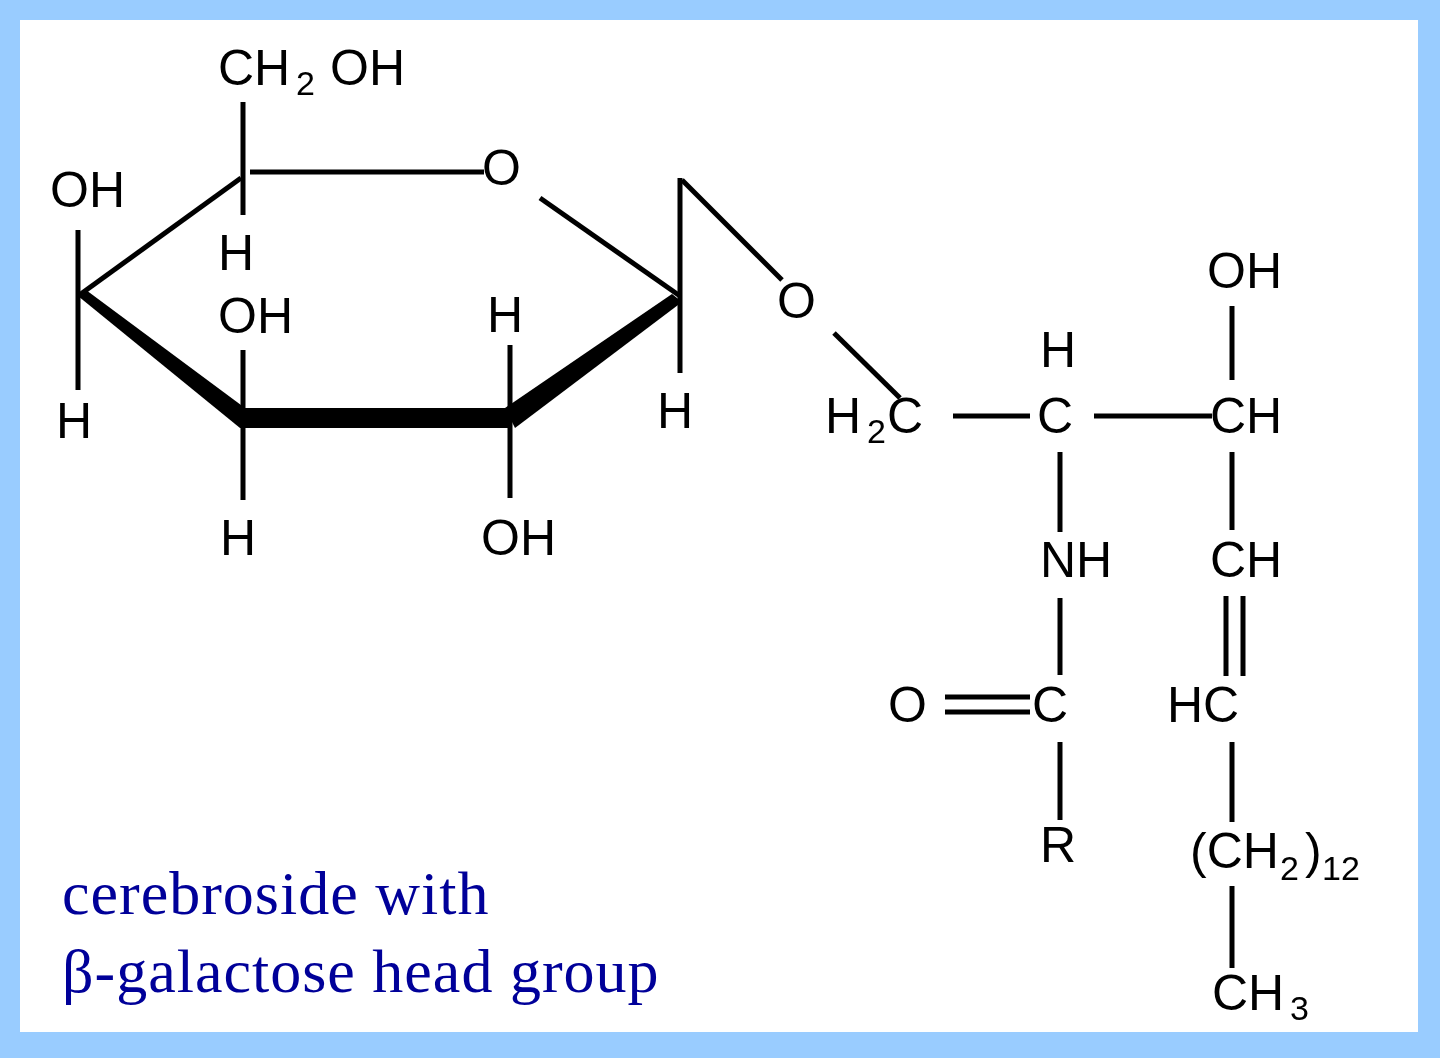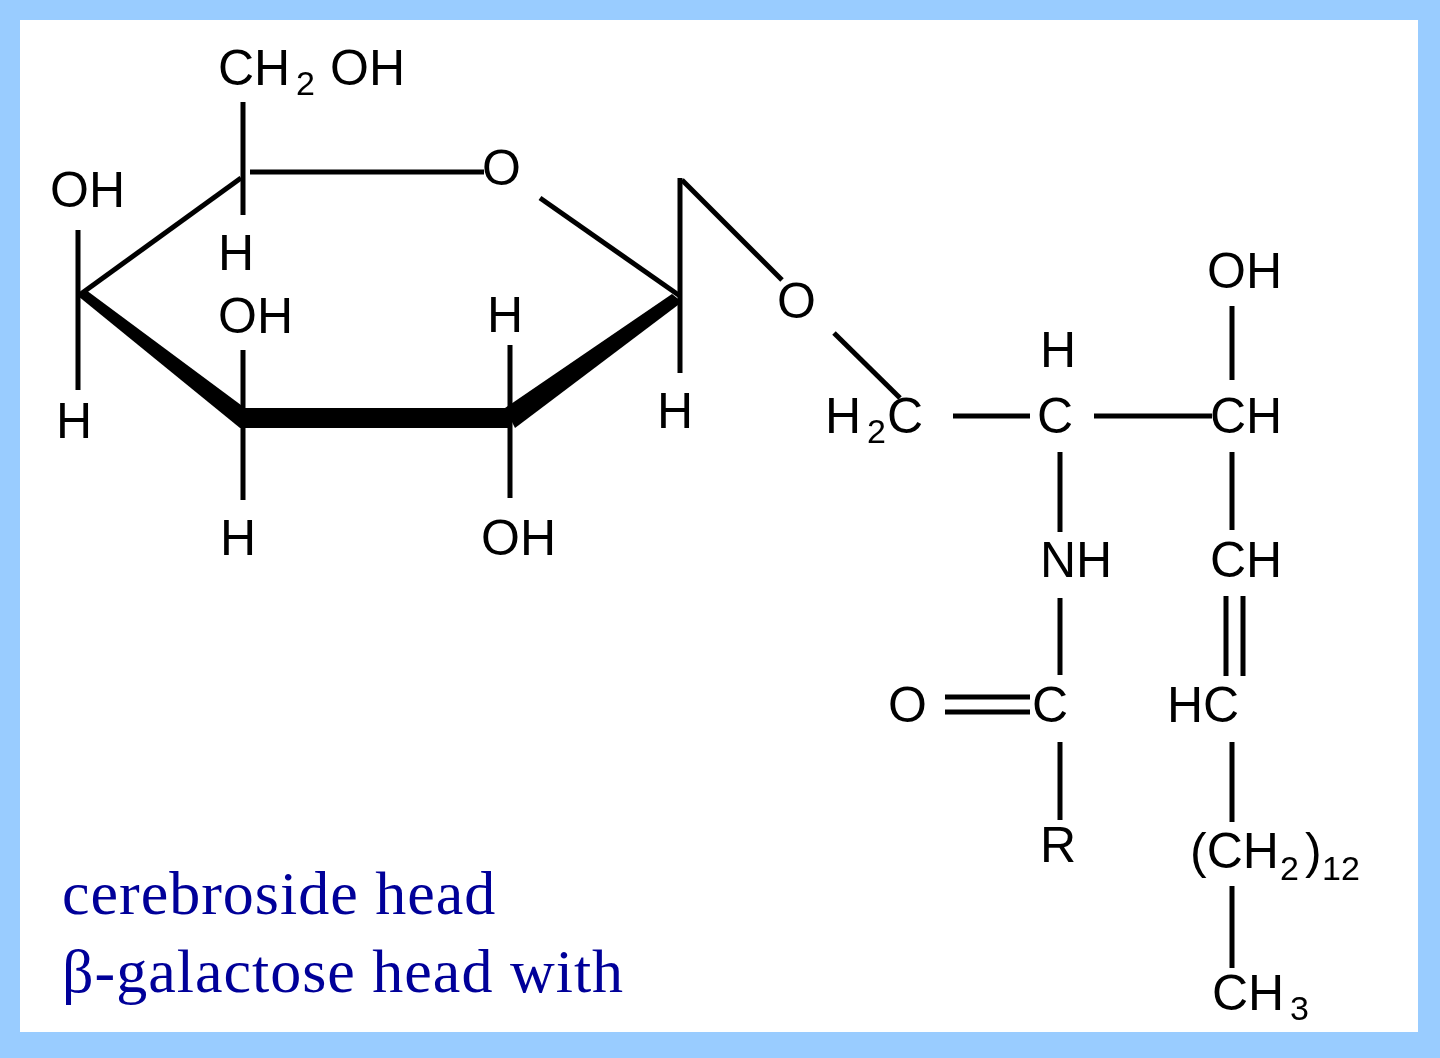--- a/index.html
+++ b/index.html
@@ -144,14 +144,14 @@
     <text class="lbl" x="888" y="722">O</text>
     <line class="bond" x1="945" y1="697" x2="1030" y2="697"></line>
     <line class="bond" x1="945" y1="712" x2="1030" y2="712"></line>
     <text class="lbl" x="1032" y="722">C</text>
 
     <line class="bond" x1="1060" y1="742" x2="1060" y2="820"></line>
     <text class="lbl" x="1040" y="862">R</text>
   </g>
 </svg>
 
-<div class="caption cap1">cerebroside head</div>
-<div class="caption cap2">β-galactose head with</div>
+<div class="caption cap1">cerebroside with</div>
+<div class="caption cap2">β-galactose head group</div>
 
 </body></html>

